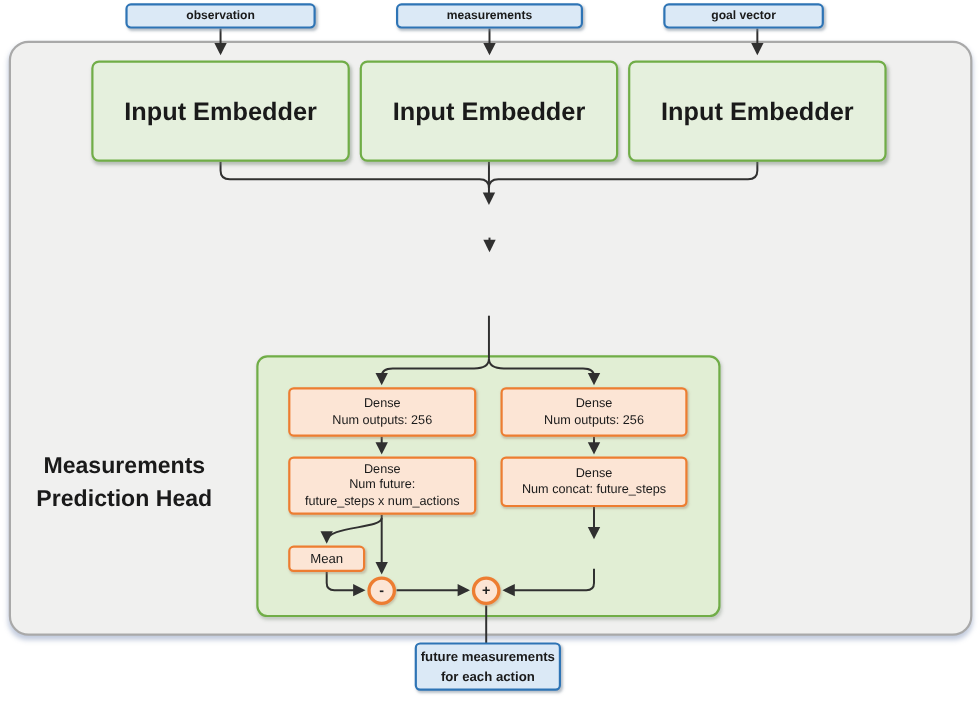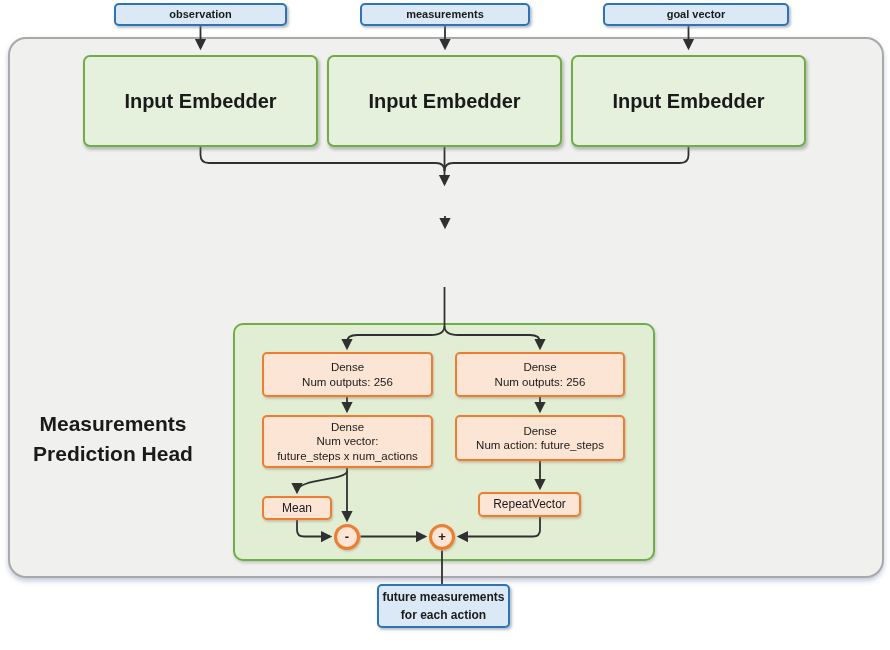--- a/index.html
+++ b/index.html
@@ -19,21 +19,21 @@
                box-shadow:0 3px 5px rgba(120,140,180,.45);z-index:0;}
   .head-container{left:233px;top:323px;width:422px;height:238px;background:var(--container_fill);
                   border:2.5px solid var(--green_border);border-radius:10px;
                   box-shadow:1px 2px 3px rgba(110,130,110,.35);z-index:1;}
   svg.edges{position:absolute;left:0;top:0;width:890px;height:650px;z-index:2;}
   .node{position:absolute;box-sizing:border-box;display:flex;flex-direction:column;
         align-items:center;justify-content:center;z-index:3;line-height:1.25;}
   .blue{background:var(--blue_fill);border:2px solid var(--blue_border);border-radius:5px;
         font-weight:bold;font-size:11px;box-shadow:1.5px 2px 2.5px rgba(125,140,155,.55);}
   .green{background:var(--green_fill);border:2.5px solid var(--green_border);border-radius:7px;
-         font-weight:bold;font-size:20px;box-shadow:1.5px 2.5px 3px rgba(115,130,115,.45);}
+         font-weight:bold;font-size:23px;box-shadow:1.5px 2.5px 3px rgba(115,130,115,.45);}
   .orange{background:var(--orange_fill);border:2.5px solid var(--orange_border);border-radius:5px;
           font-size:11.5px;box-shadow:1px 1.5px 2px rgba(160,130,105,.4);}
   .orange .t{font-weight:normal;}
   .ellipse{background:var(--orange_fill);border:2.5px solid var(--orange_border);border-radius:50%;
            font-weight:bold;font-size:11.5px;box-shadow:1px 1.5px 2px rgba(160,130,105,.4);}
   .op-circle{background:var(--orange_fill);border:3px solid var(--orange_border);border-radius:50%;
              font-weight:bold;font-size:13px;color:#222;box-shadow:1px 1.5px 2px rgba(160,130,105,.4);}
   .small-bold{font-weight:normal;font-size:12px;}
   .out-blue{background:var(--blue_fill);border:2.5px solid var(--blue_border);border-radius:5px;
             font-weight:bold;font-size:12px;box-shadow:1.5px 2px 2.5px rgba(125,140,155,.55);line-height:1.5;}
@@ -76,21 +76,21 @@
       <path d="M442 550.5 V594" marker-end="url(#arr)"></path>
     </g>
   </svg>
 
   <div class="node blue" style="left:114px;top:3px;width:173px;height:23px;">
     <span>observation</span>
   </div>
   <div class="node blue" style="left:360px;top:3px;width:170px;height:23px;">
     <span>measurements</span>
   </div>
-  <div class="node blue" style="left:603px;top:3px;width:186px;height:23px;">
+  <div class="node blue" style="left:603px;top:3px;width:146px;height:23px;">
     <span>goal vector</span>
   </div>
 
   <div class="node green" style="left:83px;top:55px;width:235px;height:92px;">
     <span>Input Embedder</span>
   </div>
   <div class="node green" style="left:327px;top:55px;width:235px;height:92px;">
     <span>Input Embedder</span>
   </div>
   <div class="node green" style="left:571px;top:55px;width:235px;height:92px;">
@@ -103,40 +103,37 @@
     <div>Measurements</div>
     <div>Prediction Head</div>
   </div>
 
   <div class="node orange" style="left:262px;top:352px;width:171px;height:45px;">
     <div class="t">Dense</div>
     <div>Num outputs: 256</div>
   </div>
   <div class="node orange" style="left:262px;top:415px;width:171px;height:53px;">
     <div class="t">Dense</div>
-    <div>Num vector:</div>
+    <div>Num future:</div>
     <div>future_steps x num_actions</div>
   </div>
   <div class="node orange small-bold" style="left:262px;top:496px;width:70px;height:24px;">
     <span>Mean</span>
   </div>
   <div class="node op-circle" style="left:334px;top:524px;width:26px;height:26px;">
     <span>-</span>
   </div>
 
   <div class="node orange" style="left:455px;top:352px;width:170px;height:45px;">
     <div class="t">Dense</div>
     <div>Num outputs: 256</div>
   </div>
   <div class="node orange" style="left:455px;top:415px;width:170px;height:46px;">
     <div class="t">Dense</div>
-    <div>Num action: future_steps</div>
-  </div>
-  <div class="node orange small-bold" style="left:478px;top:492px;width:103px;height:25px;">
-    <span>RepeatVector</span>
+    <div>Num concat: future_steps</div>
   </div>
   <div class="node op-circle" style="left:429px;top:524px;width:26px;height:26px;">
     <span>+</span>
   </div>
 
   <div class="node out-blue" style="left:377px;top:584px;width:133px;height:44px;">
     <div>future measurements</div>
     <div>for each action</div>
   </div>
 

